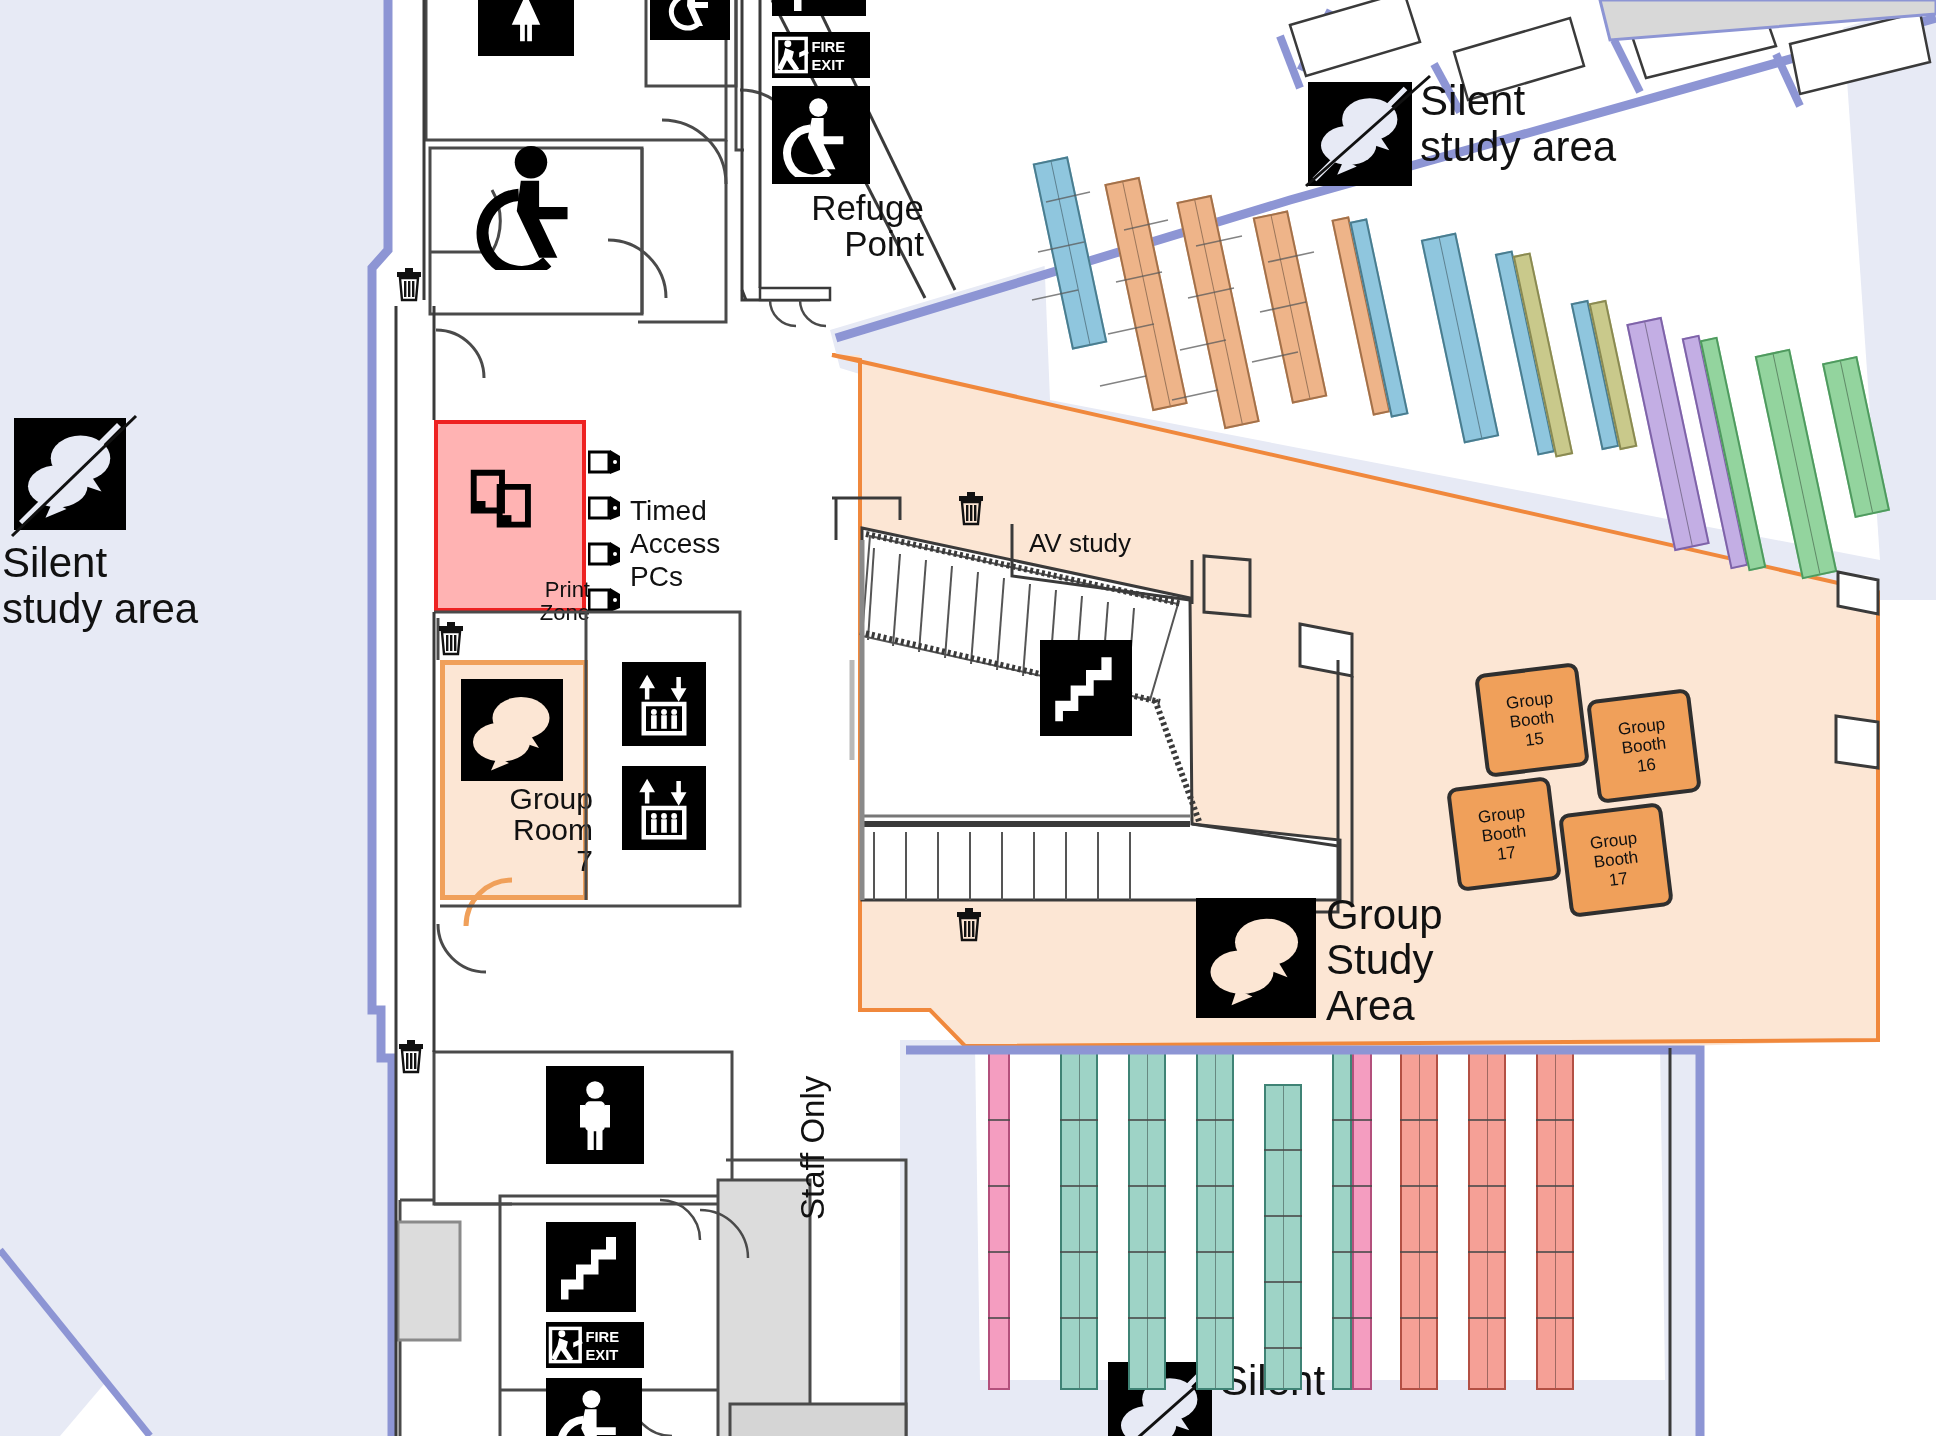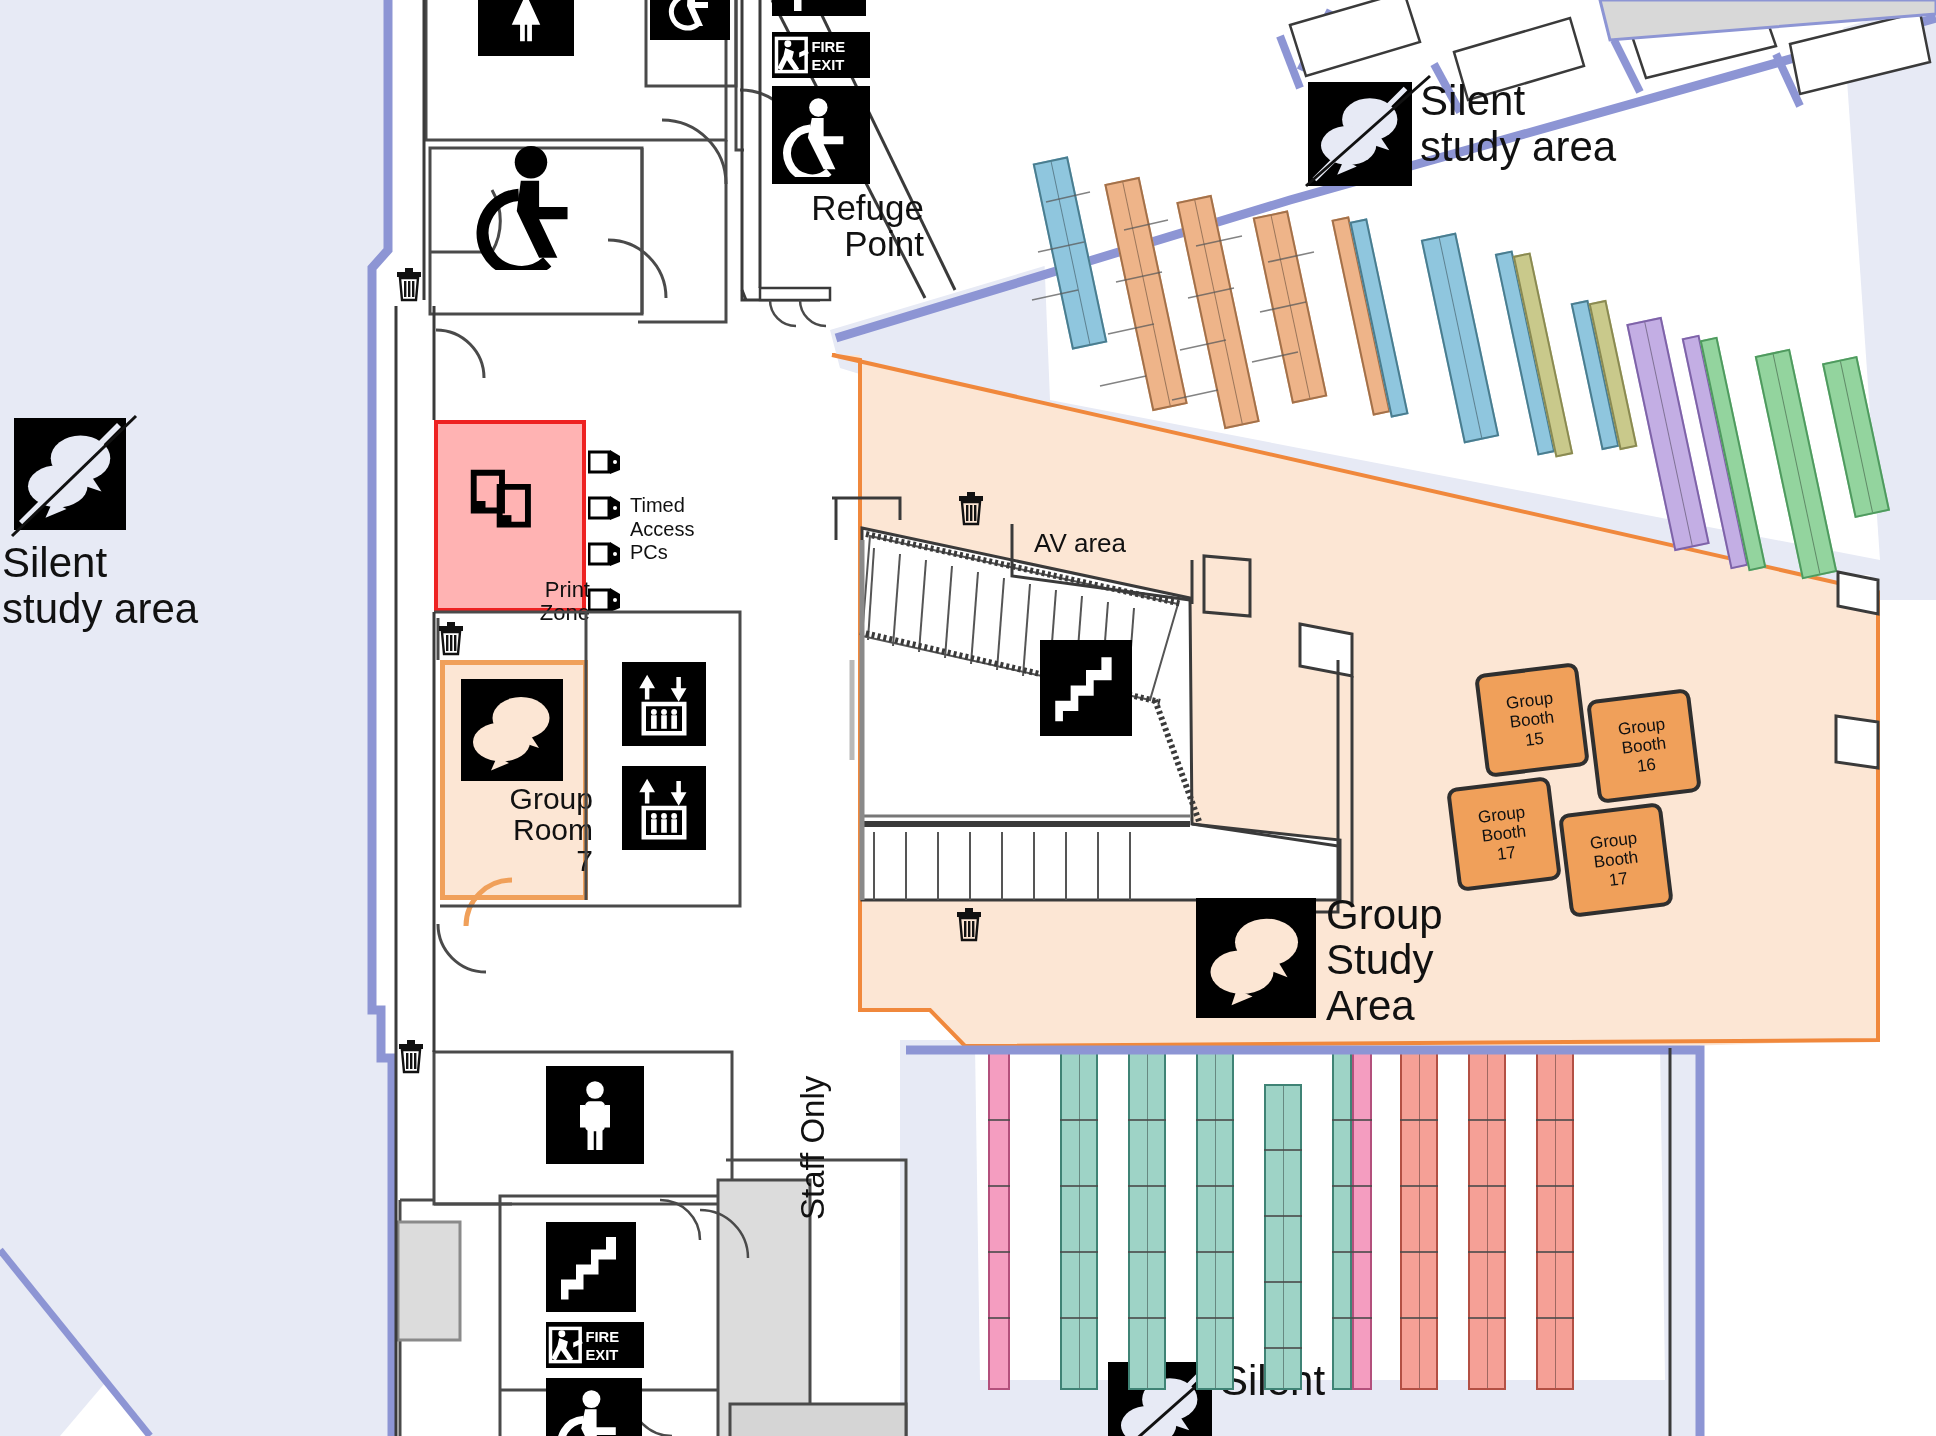--- a/index.html
+++ b/index.html
@@ -245,21 +245,21 @@
           <circle cx="27" cy="14" r="2" fill="#fff"></circle>
         </svg>
     </div>
     <div class="pictogram" style="left:0;top:138px;width:34px;height:28px;background:transparent;">
       <svg viewBox="0 0 34 28" width="34" height="28">
           <rect x="1" y="4" width="20" height="20" fill="#fff" stroke="#000" stroke-width="3"></rect>
           <path d="M22 2 L32 8 L32 22 L22 26 Z" fill="#000"></path>
           <circle cx="27" cy="14" r="2" fill="#fff"></circle>
         </svg>
     </div>
-    <div class="caption" style="left:42px;top:46px;width:110px;font-size:20px;text-align:left;line-height:1.18;">Timed
+    <div class="caption" style="left:42px;top:46px;width:110px;font-size:28px;text-align:left;line-height:1.18;">Timed
 Access
 PCs</div>
   </div>
 
   <div class="abs" style="left:440px;top:660px;width:148px;height:240px;background:#fce6d4;border:5px solid #f0a05a;box-sizing:border-box;">
     <div class="pictogram" style="left:16px;top:14px;width:102px;height:102px;">
       <svg viewBox="0 0 64 64" width="96" height="96">
           <g fill="#fce6d4">
         <ellipse cx="38" cy="24" rx="19" ry="14"></ellipse>
         <path d="M44 35 l6 9 l-12 -4 z"></path>
@@ -373,21 +373,21 @@
 
   <svg class="abs" style="left:0;top:0;width:1936px;height:1436px;">
     <g fill="none" stroke="#3a3a3a" stroke-width="3">
       <path d="M1012,524 L1012,576 L1190,600"></path>
       <path d="M1192,560 L1192,604"></path>
       <path d="M1204,556 L1204,612 L1250,616 L1250,560 Z"></path>
       <path d="M836,498 L836,540"></path>
       <path d="M832,498 L900,498 L900,520"></path>
     </g>
   </svg>
-  <div class="caption" style="left:1000px;top:530px;width:160px;font-size:26px;text-align:center;">AV area</div>
+  <div class="caption" style="left:1000px;top:530px;width:160px;font-size:26px;text-align:center;">AV study</div>
 
   <div class="booth" style="left:1480px;top:668px;width:104px;height:104px;transform:rotate(-7deg);">
     <span style="white-space:pre-line;">Group
 Booth
 15</span>
   </div>
   <div class="booth" style="left:1592px;top:694px;width:104px;height:104px;transform:rotate(-7deg);">
     <span style="white-space:pre-line;">Group
 Booth
 16</span>

